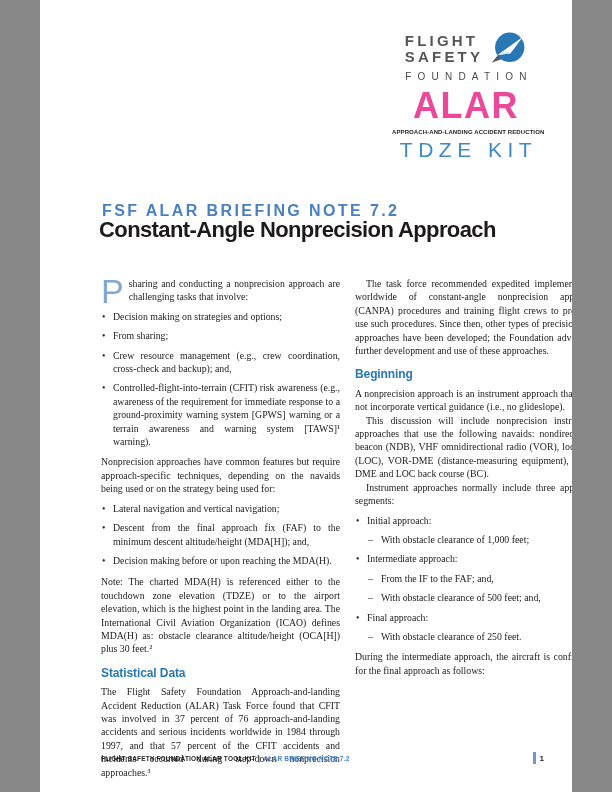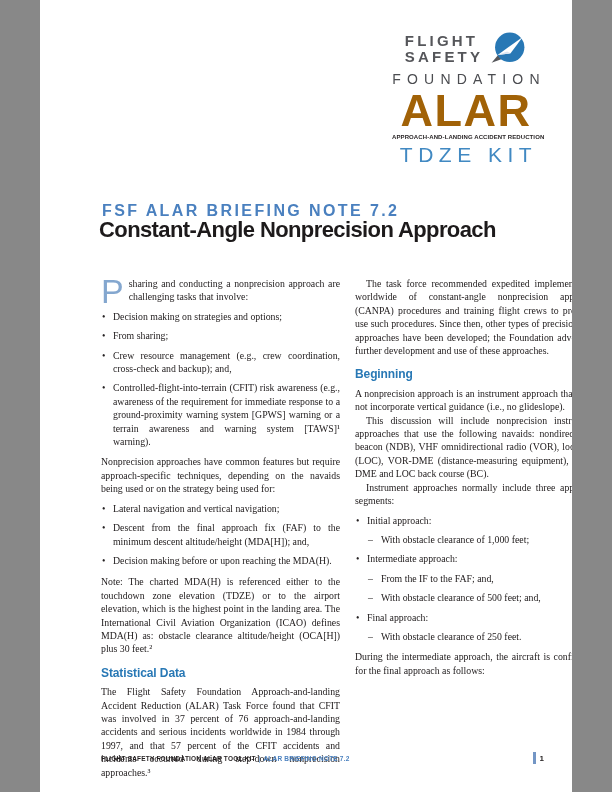--- a/index.html
+++ b/index.html
@@ -6,24 +6,24 @@
   .page{position:relative;width:512px;height:792px;background:#ffffff;margin:0 auto;overflow:hidden;
         font-family:"Liberation Serif", serif;color:#242021;padding-left:20px;}
 
   
   .logo{position:absolute;top:30px;right:32px;width:148px;text-align:center;}
   .logo-row{display:flex;justify-content:center;align-items:center;gap:6px;}
   .fs-words{display:flex;flex-direction:column;align-items:flex-start;}
   .fs-word{font-family:"Liberation Sans",sans-serif;font-weight:700;font-size:15px;
            letter-spacing:3.2px;color:#55565a;line-height:16px;}
   .fs-globe{width:38px;height:38px;display:inline-block;flex:0 0 auto;}
-  .foundation{font-family:"Liberation Sans",sans-serif;font-weight:400;font-size:14px;
+  .foundation{font-family:"Liberation Sans",sans-serif;font-weight:400;font-size:10px;
               letter-spacing:6.2px;color:#4b4c50;margin-top:3px;white-space:nowrap;margin-right:-6px;}
-  .alar{font-family:"Liberation Sans",sans-serif;font-weight:900;font-size:45px;line-height:44px;
-        color:#a16207;letter-spacing:1.5px;margin-top:2px;}
+  .alar{font-family:"Liberation Sans",sans-serif;font-weight:900;font-size:36px;line-height:44px;
+        color:#ec4899;letter-spacing:1.5px;margin-top:2px;}
   .alar-sub{font-family:"Liberation Sans",sans-serif;font-weight:700;font-size:6px;
             color:#231f20;white-space:nowrap;letter-spacing:0.1px;margin-top:1px;}
   .toolkit{font-family:"Liberation Sans",sans-serif;font-weight:400;font-size:21px;
            color:#4189c2;letter-spacing:5.5px;margin-top:3px;margin-right:-5px;white-space:nowrap;}
 
   
   .eyebrow{position:absolute;top:202px;left:62px;font-family:"Liberation Sans",sans-serif;
            font-weight:700;font-size:16px;letter-spacing:2.4px;color:#4a80bf;}
   .title{position:absolute;top:217px;left:59px;width:540px;margin:0;
          font-family:"Liberation Sans",sans-serif;font-weight:700;font-size:22px;

